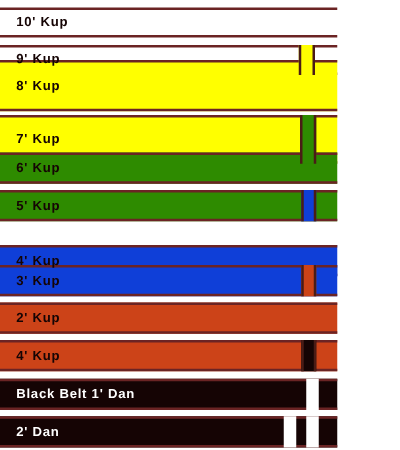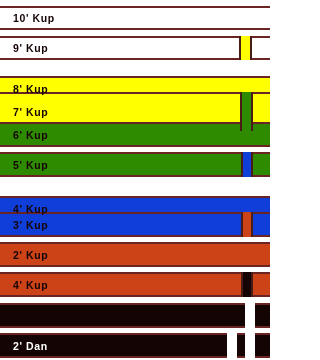--- a/index.html
+++ b/index.html
@@ -63,21 +63,21 @@
   <div id="rows">
       <div class="belt-row" style="top: 6px; height: 24px;">
         <div class="belt-bar" style="background: rgb(255, 255, 255); border-top-color: rgb(107, 36, 36); border-bottom-color: rgb(107, 36, 36);"></div>
         <span class="belt-label" style="color: rgb(21, 4, 4);">10'  Kup</span>
       </div>
       <div class="belt-row" style="top: 36px; height: 24px; padding-left: 22px;">
         <div class="belt-bar" style="background: rgb(255, 255, 255); border-top-color: rgb(107, 36, 36); border-bottom-color: rgb(107, 36, 36);"></div>
         <div class="stripe" style="background: rgb(255, 255, 0); left: 239px; width: 13px;"></div>
         <span class="belt-label" style="color: rgb(21, 4, 4);">9'  Kup</span>
       </div>
-      <div class="belt-row" style="top: 76px; height: 25px;">
+      <div class="belt-row" style="top: 48px; height: 41px;">
         <div class="belt-bar" style="background: rgb(255, 255, 0); border-top-color: rgb(107, 36, 36); border-bottom-color: rgb(107, 36, 36);"></div>
         <span class="belt-label" style="color: rgb(21, 4, 4);">8'  Kup</span>
       </div>
       <div class="belt-row" style="top: 92px; height: 39px;">
         <div class="belt-bar" style="background: rgb(255, 255, 0); border-top-color: rgb(107, 36, 36); border-bottom-color: rgb(107, 36, 36);"></div>
         <div class="stripe" style="background: rgb(46, 139, 0); left: 240px; width: 13px;"></div>
         <span class="belt-label" style="color: rgb(21, 4, 4);">7'  Kup</span>
       </div>
       <div class="belt-row" style="top: 122px; height: 25px;">
         <div class="belt-bar" style="background: rgb(46, 139, 0); border-top-color: rgb(107, 36, 36); border-bottom-color: rgb(107, 36, 36);"></div>
@@ -102,20 +102,21 @@
         <span class="belt-label" style="color: rgb(21, 4, 4);">2'   Kup</span>
       </div>
       <div class="belt-row" style="top: 272px; height: 25px;">
         <div class="belt-bar" style="background: rgb(204, 67, 24); border-top-color: rgb(107, 36, 36); border-bottom-color: rgb(107, 36, 36);"></div>
         <div class="stripe" style="background: rgb(21, 4, 4); left: 241px; width: 12px;"></div>
         <span class="belt-label" style="color: rgb(21, 4, 4);">4'  Kup</span>
       </div>
       <div class="belt-row" style="top: 303px; height: 25px;">
         <div class="belt-bar" style="background: rgb(21, 4, 4); border-top-color: rgb(107, 36, 36); border-bottom-color: rgb(107, 36, 36);"></div>
         <div class="stripe nb" style="background: rgb(255, 255, 255); left: 245px; width: 10px;"></div>
+        <span class="belt-label" style="color: rgb(255, 255, 255);">Black Belt   1'   Dan</span>
       </div>
       <div class="belt-row" style="top: 333px; height: 25px;">
         <div class="belt-bar" style="background: rgb(21, 4, 4); border-top-color: rgb(107, 36, 36); border-bottom-color: rgb(107, 36, 36);"></div>
         <div class="stripe nb" style="background: rgb(255, 255, 255); left: 227px; width: 10px;"></div>
         <div class="stripe nb" style="background: rgb(255, 255, 255); left: 245px; width: 10px;"></div>
         <span class="belt-label" style="color: rgb(255, 255, 255);">2'  Dan</span>
       </div>
     </div>
 </div>
 

